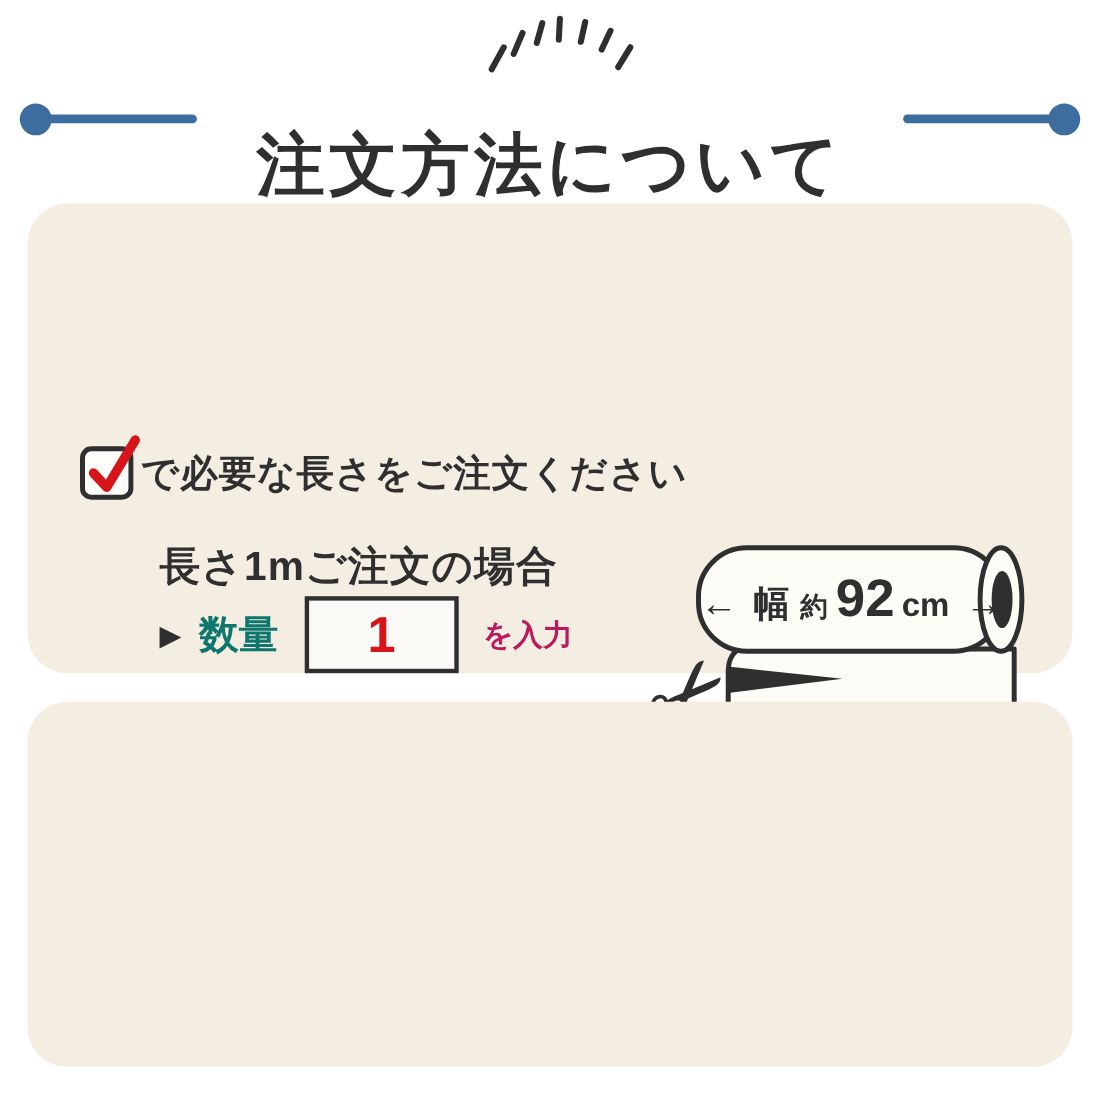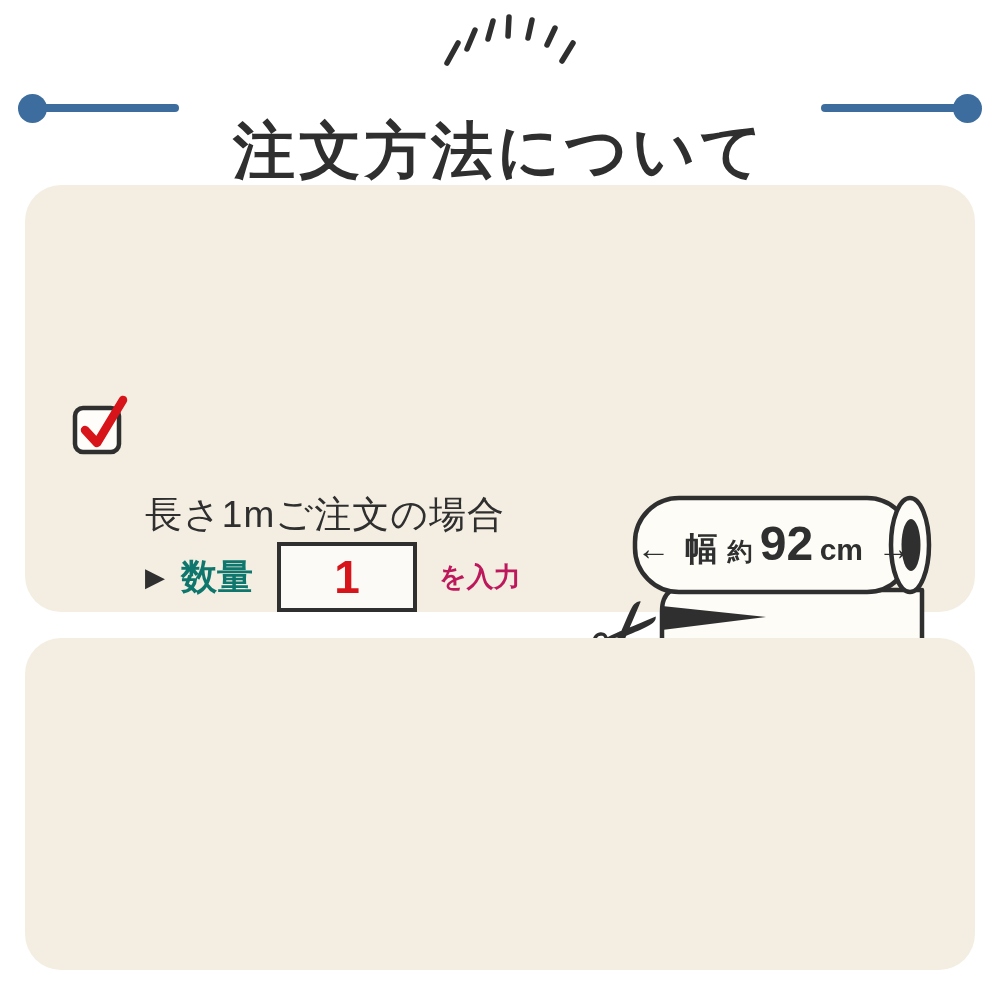--- a/index.html
+++ b/index.html
@@ -22,21 +22,21 @@
   .panel-max{top:638px;height:332px;}
 
   .checkbox{position:absolute;}
   .cb1{left:44px;top:206px;}
 
   .heading-row{position:absolute;display:flex;align-items:center;white-space:nowrap;}
   .h-unit{left:103px;top:210px;height:72px;}
   .h-bracket{font-size:56px;font-weight:900;color:#2f2f2f;}
   .h-rest{font-size:34px;font-weight:900;color:#2f2f2f;letter-spacing:1px;}
 
-  .ex-label{position:absolute;left:120px;font-size:37px;font-weight:400;color:#2f2f2f;white-space:nowrap;letter-spacing:1px;}
+  .ex-label{position:absolute;left:120px;font-size:37px;font-weight:700;color:#2f2f2f;white-space:nowrap;letter-spacing:1px;}
   .ex1-label{top:305px;}
   .ex2-label{top:456px;}
   .ex-row{position:absolute;left:120px;height:70px;display:flex;align-items:center;white-space:nowrap;}
   .ex1-row{top:357px;}
   .ex2-row{top:510px;}
   .ex-arrow{font-size:26px;color:#2f2f2f;}
   .qty-label{font-size:36px;font-weight:900;margin-left:16px;color:#0f766e;}
   .qty-box{margin-left:24px;width:132px;height:62px;background:#fbfaf6;border:4px solid #2f2f2f;
     display:flex;align-items:center;justify-content:center;font-size:46px;font-weight:900;color:#d7141a;}
   .qty-suffix{font-size:27px;font-weight:900;margin-left:22px;color:#be185d;}
@@ -67,20 +67,21 @@
   <div class="deco-dot dot-right"></div>
 
   <div class="panel panel-unit">
 
     <svg class="checkbox cb1" width="62" height="66" viewBox="0 0 62 66">
       <rect x="6" y="17" width="44" height="44" rx="8" fill="#fefdfa" stroke="#2f2f2f" stroke-width="4.5"></rect>
       <path d="M 16 39 L 28 52 L 54 9" fill="none" stroke="#d7141a" stroke-width="8.5" stroke-linecap="round" stroke-linejoin="round"></path>
     </svg>
 
     <div class="heading-row h-unit">
+        <span class="h-rest">で必要な長さをご注文ください</span>
     </div>
 
     <div class="ex-label ex1-label">長さ1mご注文の場合</div>
     <div class="ex-row ex1-row">
       <span class="ex-arrow">▶</span>
       <span class="qty-label">数量</span>
       <span class="qty-box">1</span>
       <span class="qty-suffix">を入力</span>
     </div>
 

